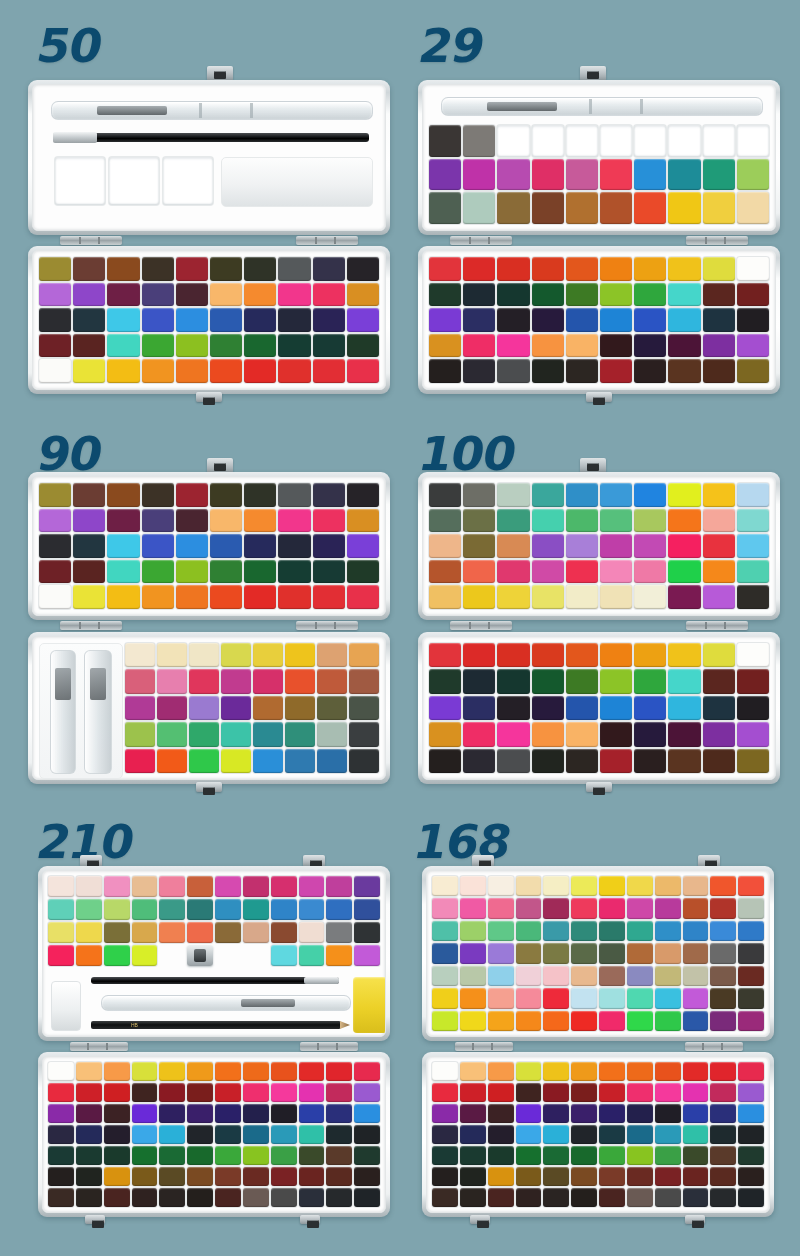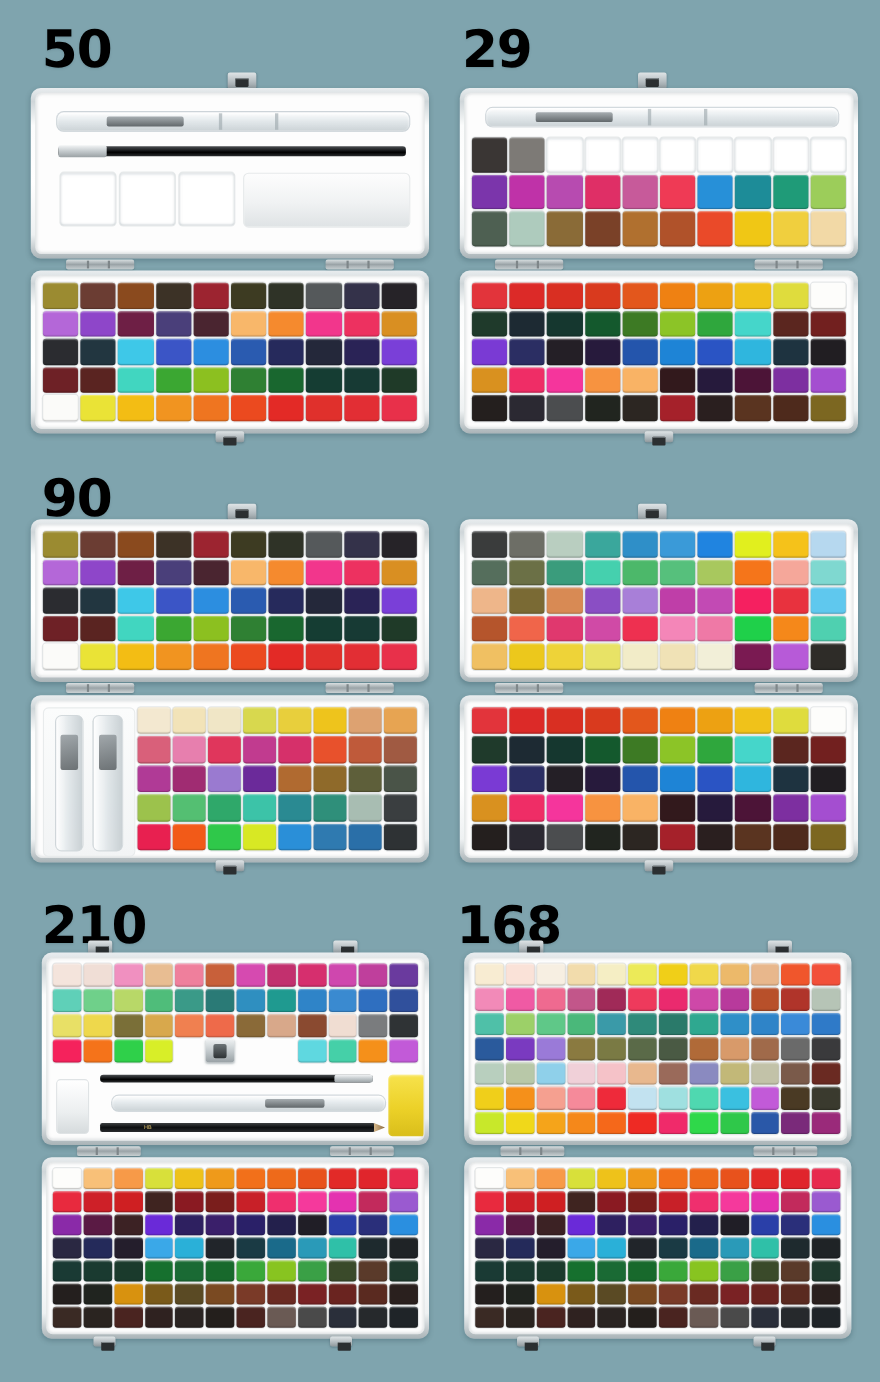--- a/index.html
+++ b/index.html
@@ -7,27 +7,28 @@
     width:800px;height:1256px;
     background:#7fa4ae;
     font-family:"Liberation Sans", sans-serif;
     overflow:hidden;
     position:relative;
   }
   .sheet{position:relative;width:800px;height:1256px;}
 
   .label{
     position:absolute;
-    color:#000000;
+    color:#0c4a6e;
     font-weight:bold;
     font-size:47px;
     line-height:47px;
     letter-spacing:-1px;
     font-family:"DejaVu Sans", sans-serif;
     text-shadow:0 1px 2px rgba(60,90,100,.25);
+    font-style:italic;
   }
 
   
   .tin{
     position:absolute;
     border-radius:9px;
     background:linear-gradient(180deg,#e9edef 0%,#cfd6d9 8%,#fbfcfc 22%,#ffffff 55%,#eef1f2 86%,#a9b3b7 100%);
     box-shadow:0 2px 5px rgba(40,70,80,.30);
     padding:4px;
     box-sizing:border-box;
@@ -456,20 +457,21 @@
           <div class="pan" style="background: rgb(216, 232, 36);"></div>
           <div class="pan" style="background: rgb(42, 143, 216);"></div>
           <div class="pan" style="background: rgb(47, 122, 176);"></div>
           <div class="pan" style="background: rgb(42, 111, 168);"></div>
           <div class="pan" style="background: rgb(46, 50, 52);"></div>
         </div>
     </div>
   </div>
   <div class="clasp" style="left:196px;top:782px;height:10px"></div>
 
+  <div class="label" style="left:420px;top:430px">100</div>
   <div class="clasp" style="left:580px;top:458px"></div>
   <div class="tin" style="left:418px;top:472px;width:362px;height:148px">
     <div class="tin-inner">
       <div class="grid" style="inset: 6px; grid-template-columns: repeat(10, 1fr); grid-template-rows: repeat(5, 1fr);">
           <div class="pan" style="background: rgb(58, 60, 60);"></div>
           <div class="pan" style="background: rgb(109, 110, 102);"></div>
           <div class="pan" style="background: rgb(185, 206, 192);"></div>
           <div class="pan" style="background: rgb(58, 167, 156);"></div>
           <div class="pan" style="background: rgb(47, 143, 200);"></div>
           <div class="pan" style="background: rgb(58, 154, 216);"></div>

